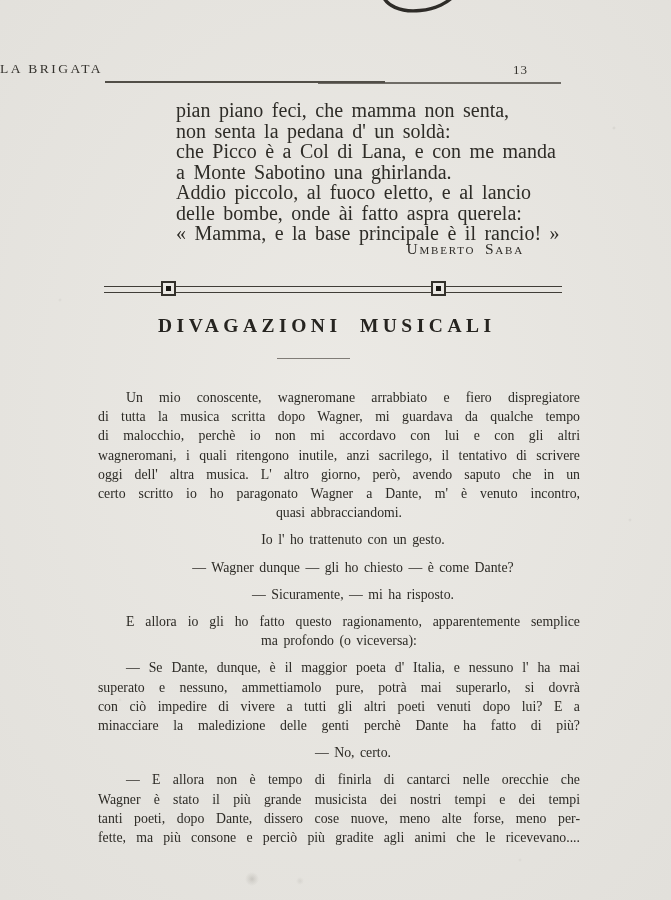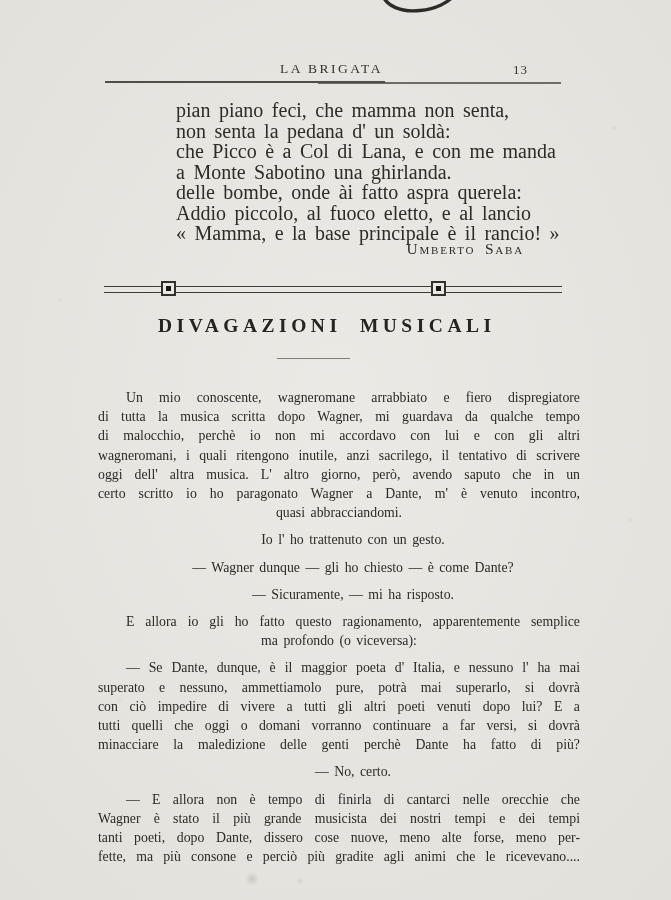--- a/index.html
+++ b/index.html
@@ -15,21 +15,21 @@
       radial-gradient(circle at 120px 700px, rgba(60,58,50,0.06) 0px, rgba(60,58,50,0) 2px),
       radial-gradient(circle at 520px 860px, rgba(60,58,50,0.06) 0px, rgba(60,58,50,0) 2px),
       radial-gradient(ellipse 600px 800px at 50% 45%, rgba(255,255,255,0.06), rgba(40,38,32,0.05));
     overflow:hidden;
     font-family:"Liberation Serif","DejaVu Serif",serif;
     color:#2c2a25;
   }
   .top-mark { position:absolute; left:374px; top:-3px; }
 
   .journal-title {
-    position:absolute; left:0; right:8px; top:61px; text-align:center;
+    position:absolute; left:0; right:8px; top:61px; text-align:left;
     font-size:13.5px; letter-spacing:2.5px; color:#35332e; font-weight:500;
   }
   .page-number { position:absolute; left:513px; top:62px; font-size:13px; letter-spacing:1px; color:#35332e; }
   .header-rule-a { position:absolute; left:105px; top:81px; width:280px; height:1.6px; background:#514e47; }
   .header-rule-b { position:absolute; left:318px; top:82.4px; width:243px; height:1.5px; background:#514e47; opacity:.8; }
 
   .poem { position:absolute; left:176px; top:100px; font-size:20px; line-height:20.5px; word-spacing:3.5px; color:#2e2c27; }
   .poem-line { white-space:nowrap; }
 
   .signature {
@@ -71,22 +71,22 @@
   <div class="journal-title">LA BRIGATA</div>
   <div class="page-number">13</div>
   <div class="header-rule-a"></div>
   <div class="header-rule-b"></div>
 
   <div class="poem" id="poem">
       <div class="poem-line">pian piano feci, che mamma non senta,</div>
       <div class="poem-line">non senta la pedana d' un soldà:</div>
       <div class="poem-line">che Picco è a Col di Lana, e con me manda</div>
       <div class="poem-line">a Monte Sabotino una ghirlanda.</div>
+      <div class="poem-line">Addio piccolo, al fuoco eletto, e al lancio</div>
       <div class="poem-line">delle bombe, onde ài fatto aspra querela:</div>
-      <div class="poem-line">Addio piccolo, al fuoco eletto, e al lancio</div>
       <div class="poem-line">« Mamma, e la base principale è il rancio! »</div>
     </div>
 
   <div class="signature">Umberto Saba</div>
 
   <div class="divider">
     <div class="div-lines"></div>
     <span class="ornament o1">
         <span class="inner"></span>
       </span>
@@ -118,21 +118,20 @@
         <div class="line first"><span>— Sicuramente, — mi ha risposto.</span></div>
       </div>
       <div class="para">
         <div class="line first full"><span>E allora io gli ho fatto questo ragionamento, apparentemente semplice</span></div>
         <div class="line"><span>ma profondo (o viceversa):</span></div>
       </div>
       <div class="para">
         <div class="line first full"><span>— Se Dante, dunque, è il maggior poeta d' Italia, e nessuno l' ha mai</span></div>
         <div class="line full"><span>superato e nessuno, ammettiamolo pure, potrà mai superarlo, si dovrà</span></div>
         <div class="line full"><span>con ciò impedire di vivere a tutti gli altri poeti venuti dopo lui? E a</span></div>
-        <div class="line full"><span>tutti quelli che oggi o domani vorranno continuare a far versi, si dovrà</span></div>
         <div class="line full"><span>minacciare la maledizione delle genti perchè Dante ha fatto di più?</span></div>
       </div>
       <div class="para">
         <div class="line first"><span>— No, certo.</span></div>
       </div>
       <div class="para">
         <div class="line first full"><span>— E allora non è tempo di finirla di cantarci nelle orecchie che</span></div>
         <div class="line full"><span>Wagner è stato il più grande musicista dei nostri tempi e dei tempi</span></div>
         <div class="line full"><span>tanti poeti, dopo Dante, dissero cose nuove, meno alte forse, meno per-</span></div>
         <div class="line full"><span>fette, ma più consone e perciò più gradite agli animi che le ricevevano....</span></div>

